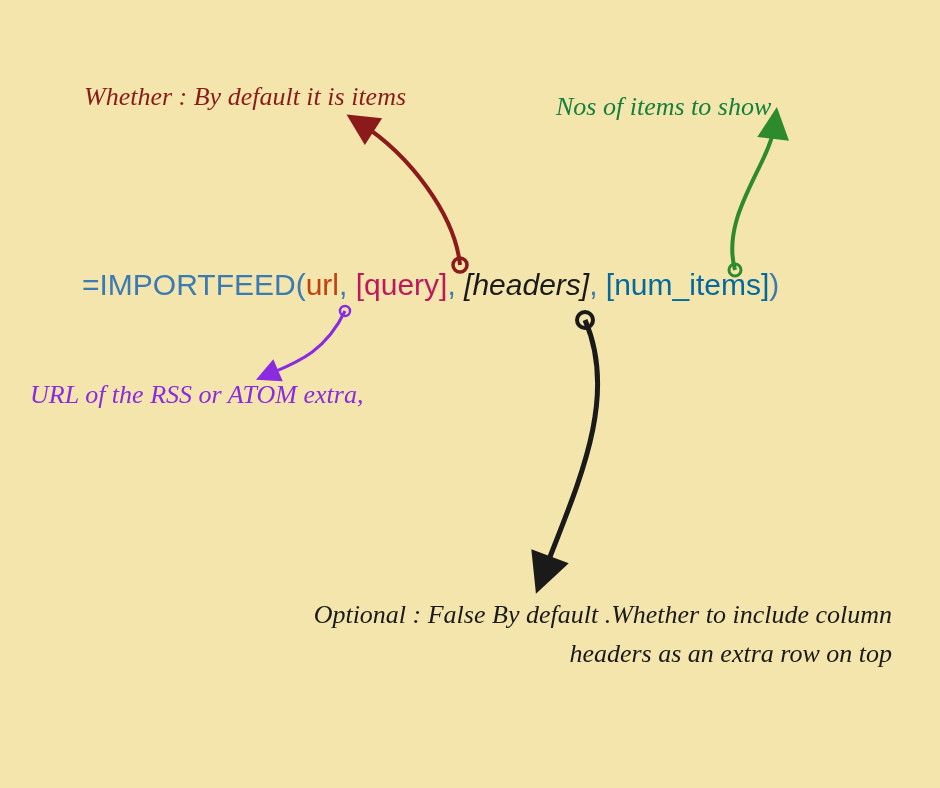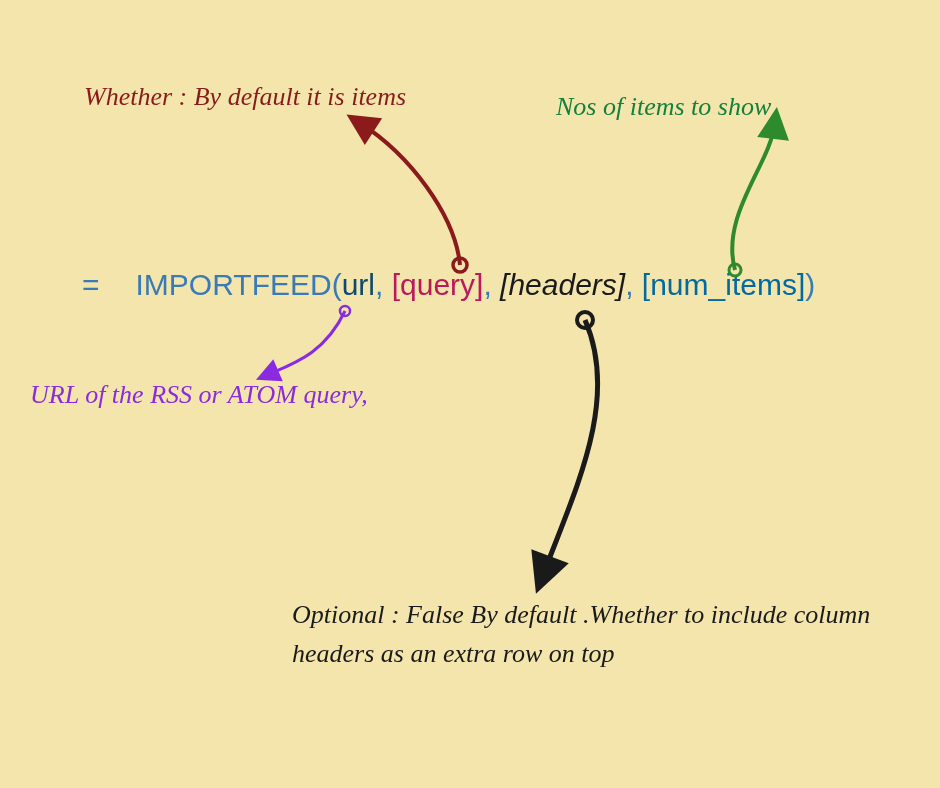--- a/index.html
+++ b/index.html
@@ -29,52 +29,52 @@
     }
     .annotation-url {
       top: 380px;
       left: 30px;
       color: #8a2be2;
     }
     .annotation-headers {
       top: 595px;
       left: 292px;
       width: 600px;
-      text-align: left;
+      text-align: right;
       color: #1a1a1a;
       line-height: 1.5;
     }
     .formula {
       position: absolute;
       top: 268px;
       left: 82px;
       font-size: 30px;
       font-family: 'Segoe UI', Arial, sans-serif;
       font-style: normal;
     }
     .formula-eq { color: #3a7ab5; }
-    .formula-fn { color: #3a7ab5; margin-left: 36px; }
+    .formula-fn { color: #3a7ab5; }
     .formula-paren { color: #3a7ab5; }
-    .formula-url { color: #0c4a6e; text-align: right; }
+    .formula-url { color: #c2410c; text-align: right; }
     .formula-query { color: #be185d; }
     .formula-headers { color: #1a1a1a; font-style: italic; }
     .formula-numitems { color: #0369a1; }
     .formula-comma { color: #3a7ab5; }
     svg.arrow {
       position: absolute;
       overflow: visible;
       pointer-events: none;
     }
   </style>
 </head>
 <body>
 
 <div class="annotation annotation-query">Whether : By default it is items</div>
 <div class="annotation annotation-numitems">Nos of items to show</div>
-<div class="annotation annotation-url">URL of the RSS or ATOM query,</div>
+<div class="annotation annotation-url">URL of the RSS or ATOM extra,</div>
 <div class="annotation annotation-headers">Optional : False By default .Whether to include column headers as an extra row on top</div>
 
 <div class="formula">
   <span class="formula-eq">=</span><span class="formula-fn">IMPORTFEED</span><span class="formula-paren">(</span><span class="formula-url">url</span><span class="formula-comma">, </span><span class="formula-query">[query]</span><span class="formula-comma">, </span><span class="formula-headers">[headers]</span><span class="formula-comma">, </span><span class="formula-numitems">[num_items]</span><span class="formula-paren">)</span>
 </div>
 
 <svg class="arrow" style="top:115px; left:340px;" width="140" height="160">
   <defs>
     <marker id="ah-red" markerWidth="12" markerHeight="12" refX="6" refY="6" orient="auto">
       <path d="M2,2 L10,6 L2,10 Z" fill="#8b1a1a"></path>

